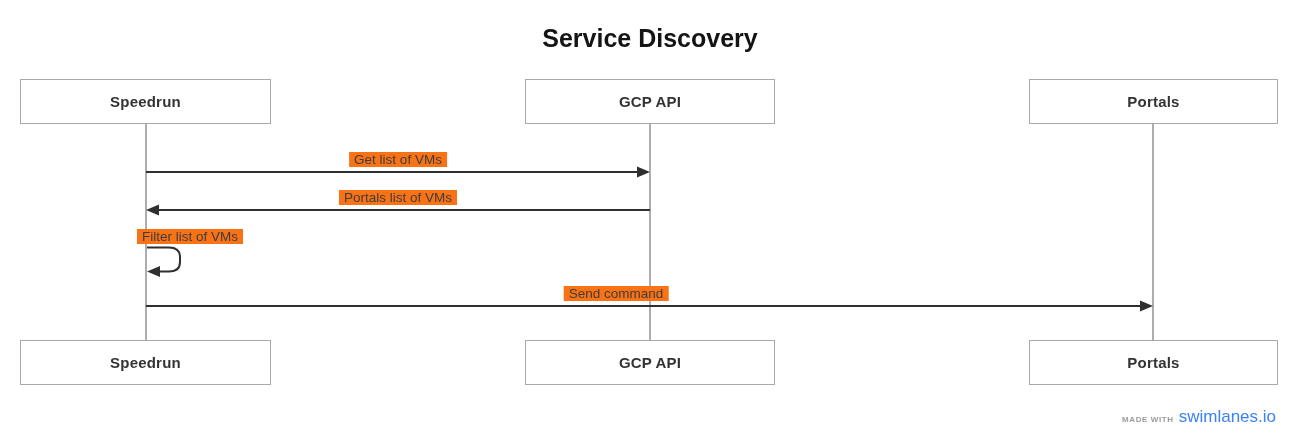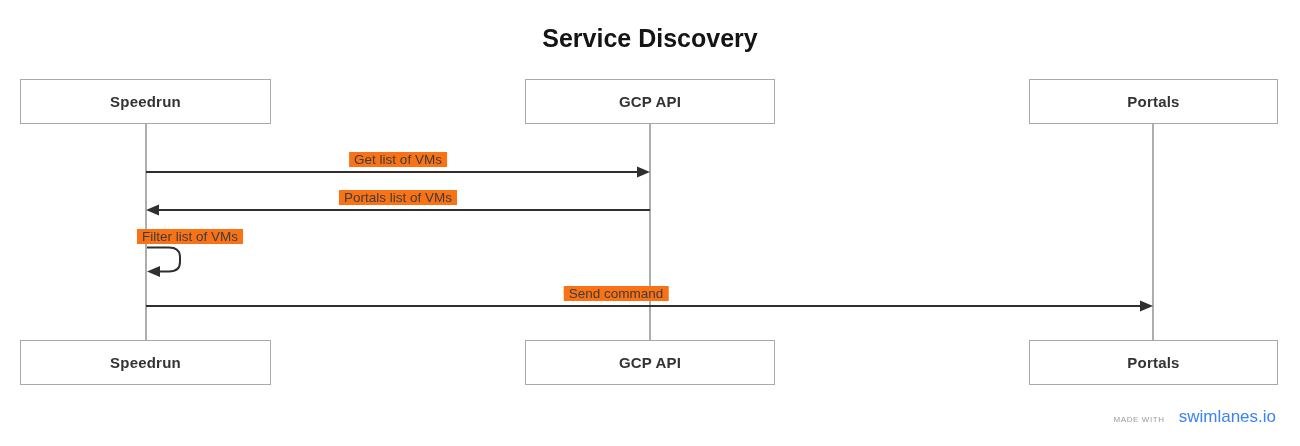--- a/index.html
+++ b/index.html
@@ -59,24 +59,24 @@
   }
   .footer {
     position: absolute;
     right: 24px;
     top: 407px;
     display: flex;
     align-items: baseline;
   }
   .footer .made-with {
     font-size: 8px;
-    font-weight: normal;
+    font-weight: bold;
     letter-spacing: 0.6px;
     color: #9b9b9b;
-    margin-right: 14px;
+    margin-right: 5px;
   }
   .footer .brand {
     font-size: 17px;
     color: #3b82f6;
   }
 </style>
 </head>
 <body>
 
 <div class="canvas">

